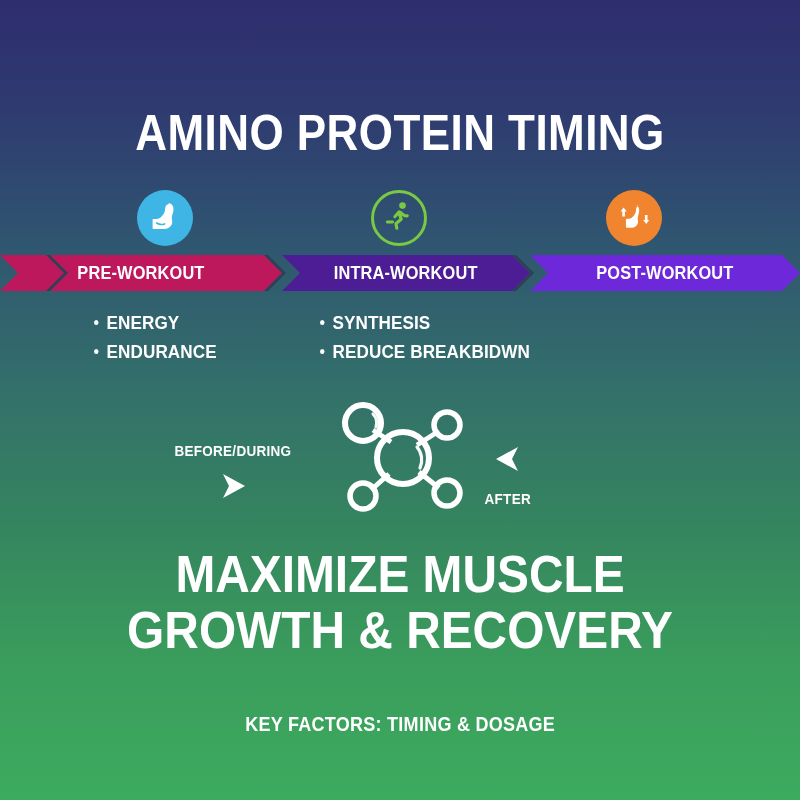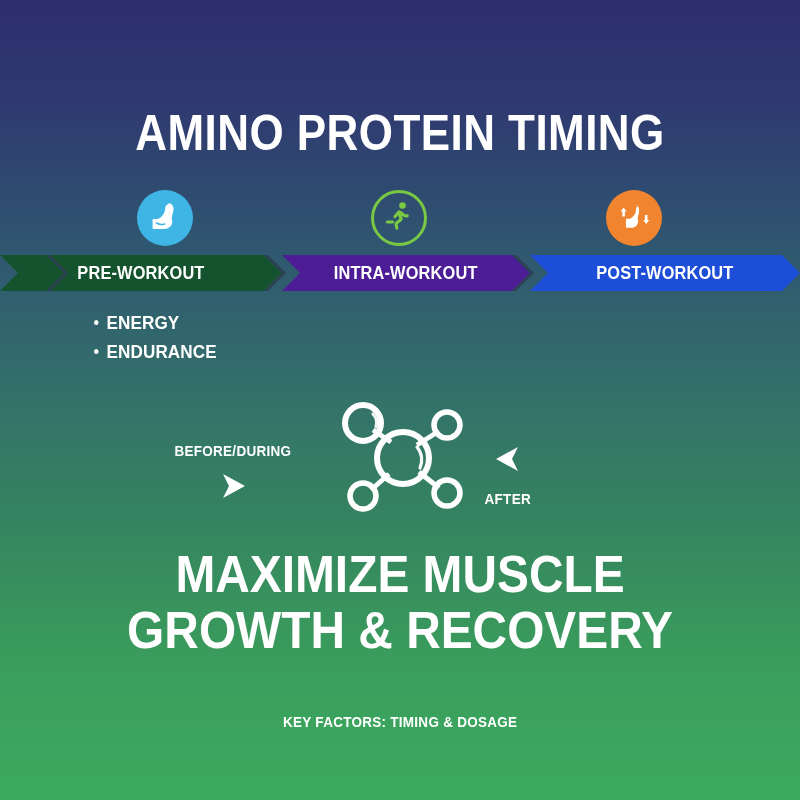--- a/index.html
+++ b/index.html
@@ -84,33 +84,33 @@
     font-size: 19px;
     font-weight: bold;
     letter-spacing: 0.2px;
     transform: scaleX(0.86);
     white-space: nowrap;
     position: relative;
     z-index: 3;
   }
   .seg.pre {
     left: 0; width: 282px;
-    background: #14532d;
+    background: #be185d;
     clip-path: polygon(0 0, 264px 0, 282px 50%, 264px 100%, 0 100%,
                        18px 50%);
   }
   .seg.intra {
     left: 282px; width: 248px;
     background: #4c1d95;
     clip-path: polygon(0 0, 230px 0, 248px 50%, 230px 100%, 0 100%,
                        18px 50%);
   }
   .seg.post {
     left: 530px; width: 270px;
-    background: #1d4ed8;
+    background: #6d28d9;
     clip-path: polygon(0 0, 252px 0, 270px 50%, 252px 100%, 0 100%,
                        18px 50%);
   }
   
   .notch {
     position: absolute;
     top: 0;
     width: 22px;
     height: 36px;
     background: #2c4154;
@@ -203,21 +203,21 @@
   .headline .line { transform: scaleX(0.92); display: block; }
 
   
   .footer {
     position: absolute;
     top: 713px;
     left: 0;
     width: 100%;
     text-align: center;
     color: #ffffff;
-    font-size: 15px;
+    font-size: 20px;
     font-weight: bold;
     letter-spacing: 0.3px;
   }
   .footer span { transform: scaleX(0.9); display: inline-block; }
 </style>
 </head>
 <body>
 
 <div class="title">AMINO PROTEIN TIMING</div>
 
@@ -292,20 +292,28 @@
 
   <div class="bcol c0">
     <div class="bitem">
       <span class="dot"></span><span>ENERGY</span>
     </div>
     <div class="bitem">
       <span class="dot"></span><span>ENDURANCE</span>
     </div>
   </div>
 
+  <div class="bcol c1">
+    <div class="bitem">
+      <span class="dot"></span><span>SYNTHESIS</span>
+    </div>
+    <div class="bitem">
+      <span class="dot"></span><span>REDUCE BREAKBIDWN</span>
+    </div>
+  </div>
 
 
 </div>
 
 <div class="molecule-zone">
 
   <div class="flank left">
     <span class="flank-label">BEFORE/DURING</span>
     <span>
       <svg width="34" height="34" viewBox="0 0 34 34">

